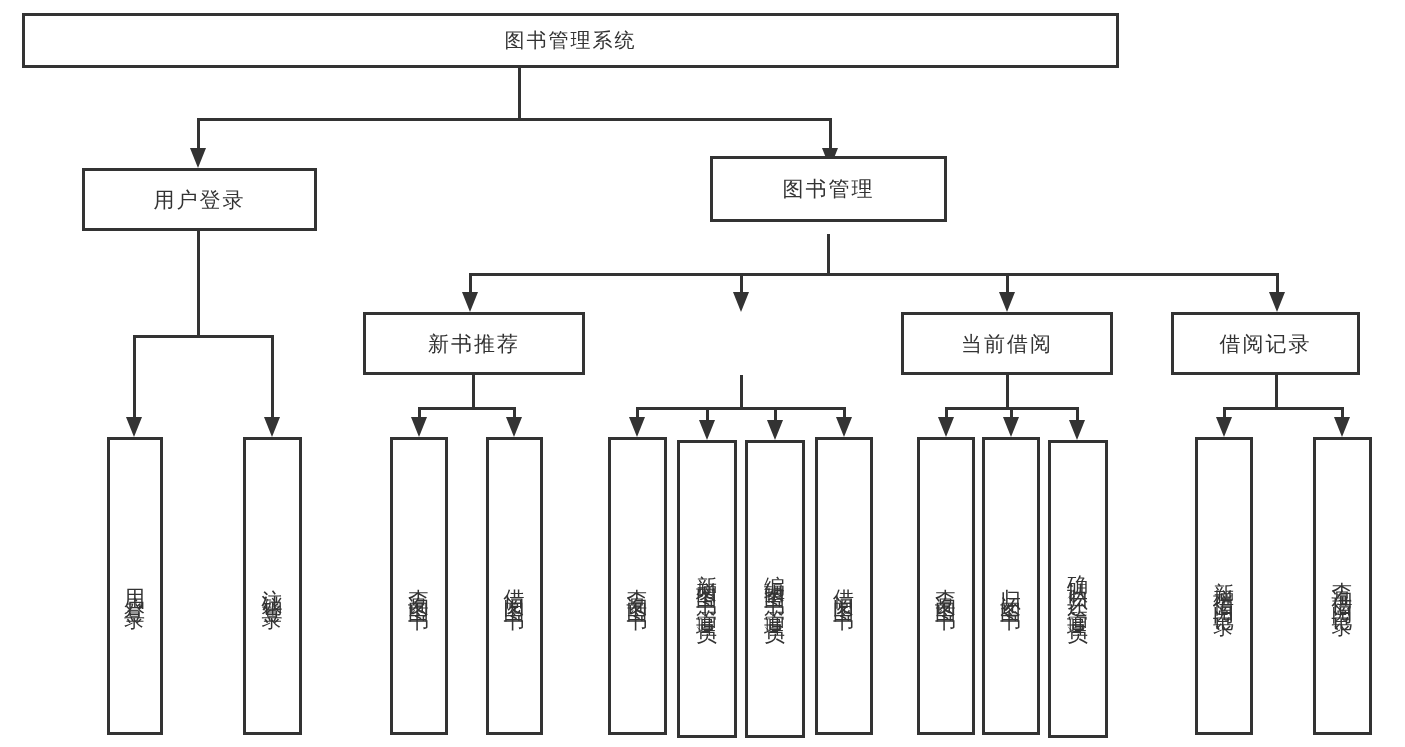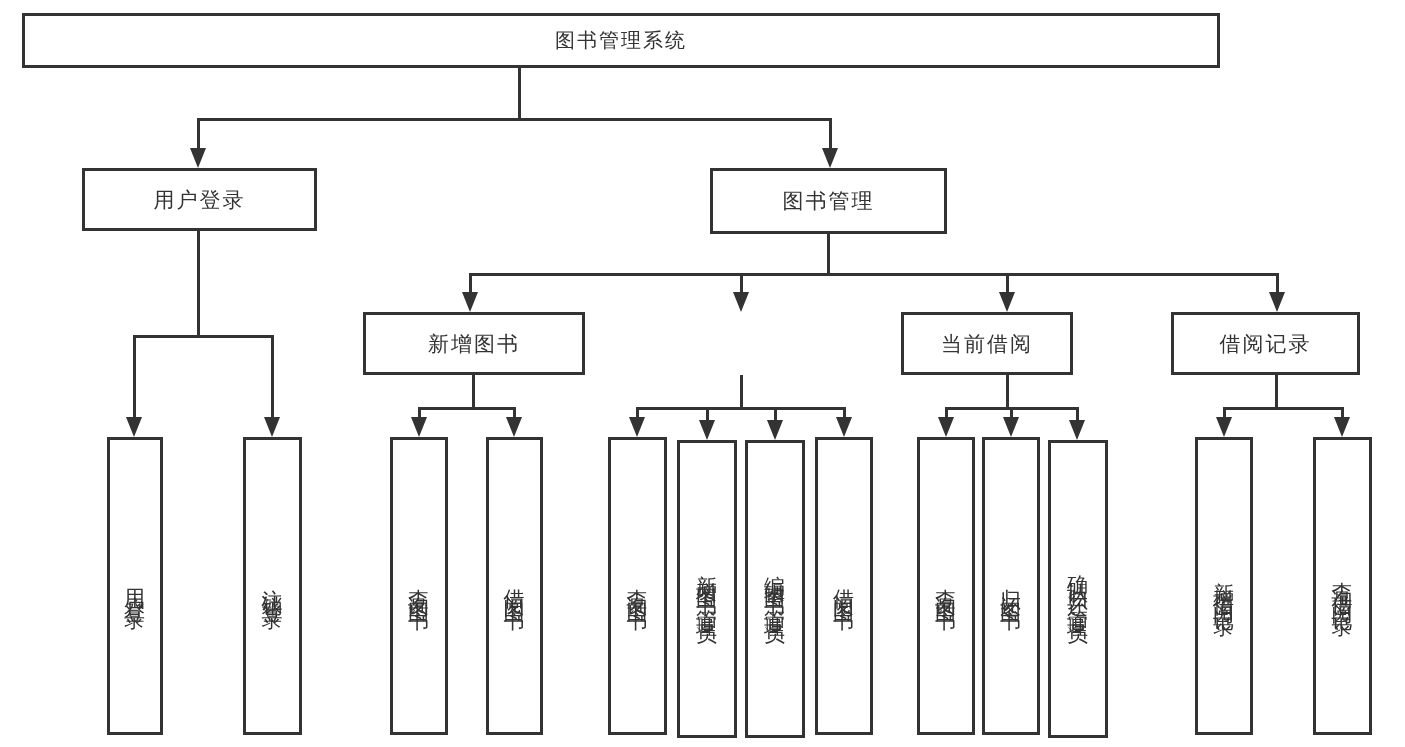--- a/index.html
+++ b/index.html
@@ -55,44 +55,44 @@
     font-size:22px;
     color:#bdbdbd;
     letter-spacing:1px;
   }
 </style>
 </head>
 <body>
 
 <div class="canvas">
 
-  <div class="node title" style="left:22px;top:13px;width:1198px;height:55px;">图书管理系统</div>
+  <div class="node title" style="left:22px;top:13px;width:1097px;height:55px;">图书管理系统</div>
 
   <div class="vline" style="left:518px;top:68px;height:52px;"></div>
   <div class="hline" style="left:197px;top:118px;width:635px;"></div>
   <div class="varrow" style="left:190px;top:120px;height:48px;"></div>
   <div class="varrow" style="left:822px;top:120px;height:48px;"></div>
 
   <div class="node" style="left:82px;top:168px;width:235px;height:63px;">用户登录</div>
-  <div class="node" style="left:710px;top:168px;width:237px;height:66px;">图书管理</div>
+  <div class="node" style="left:710px;top:156px;width:237px;height:66px;">图书管理</div>
 
   <div class="vline" style="left:197px;top:231px;height:104px;"></div>
   <div class="hline" style="left:133px;top:335px;width:141px;"></div>
   <div class="varrow" style="left:126px;top:337px;height:100px;"></div>
   <div class="varrow" style="left:264px;top:337px;height:100px;"></div>
 
   <div class="vline" style="left:827px;top:234px;height:40px;"></div>
   <div class="hline" style="left:469px;top:273px;width:810px;"></div>
   <div class="varrow" style="left:462px;top:275px;height:37px;"></div>
   <div class="varrow" style="left:733px;top:275px;height:37px;"></div>
   <div class="varrow" style="left:999px;top:275px;height:37px;"></div>
   <div class="varrow" style="left:1269px;top:275px;height:37px;"></div>
 
-  <div class="node" style="left:363px;top:312px;width:222px;height:63px;">新增图书</div>
-  <div class="node" style="left:901px;top:312px;width:172px;height:63px;">当前借阅</div>
+  <div class="node" style="left:363px;top:312px;width:222px;height:63px;">新书推荐</div>
+  <div class="node" style="left:901px;top:312px;width:212px;height:63px;">当前借阅</div>
   <div class="node" style="left:1171px;top:312px;width:189px;height:63px;">借阅记录</div>
 
   <div class="vline" style="left:472px;top:375px;height:32px;"></div>
   <div class="hline" style="left:418px;top:407px;width:98px;"></div>
   <div class="varrow" style="left:411px;top:409px;height:28px;"></div>
   <div class="varrow" style="left:506px;top:409px;height:28px;"></div>
 
   <div class="vline" style="left:740px;top:375px;height:32px;"></div>
   <div class="hline" style="left:636px;top:407px;width:210px;"></div>
   <div class="varrow" style="left:629px;top:409px;height:28px;"></div>

